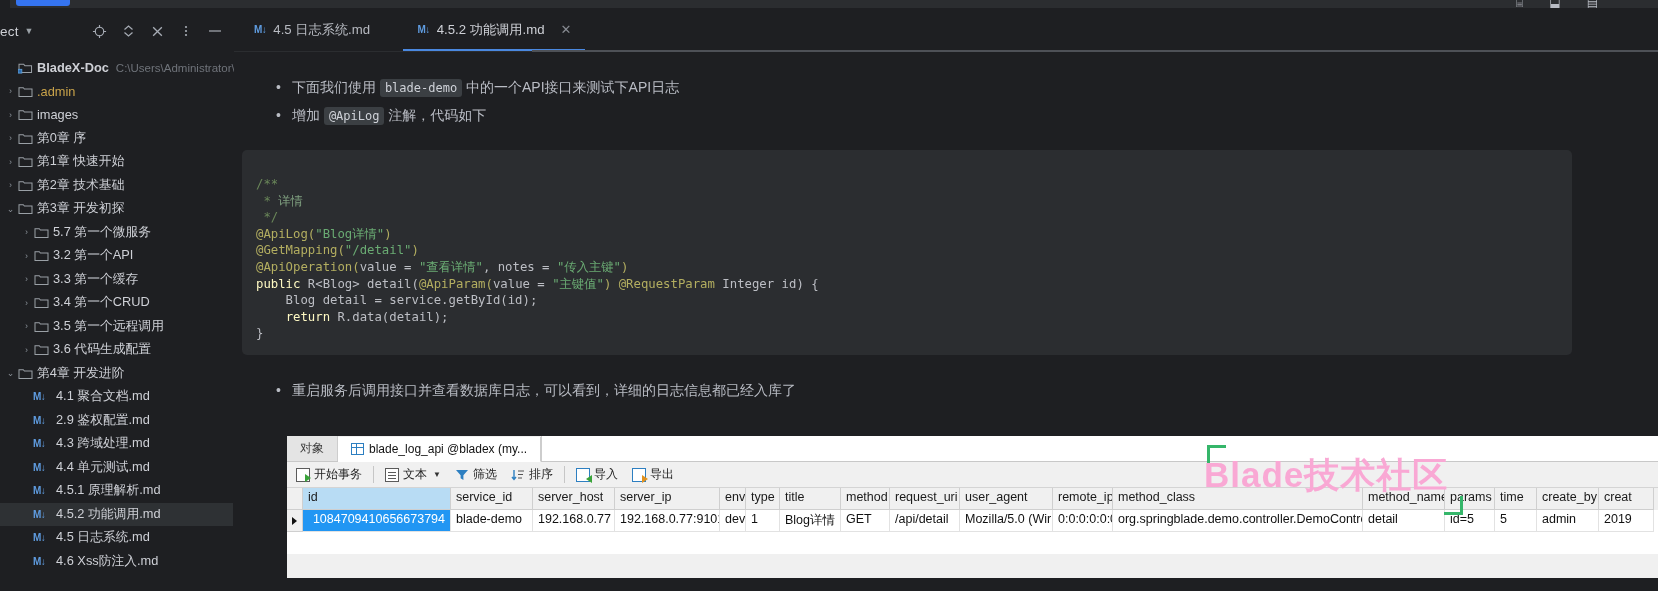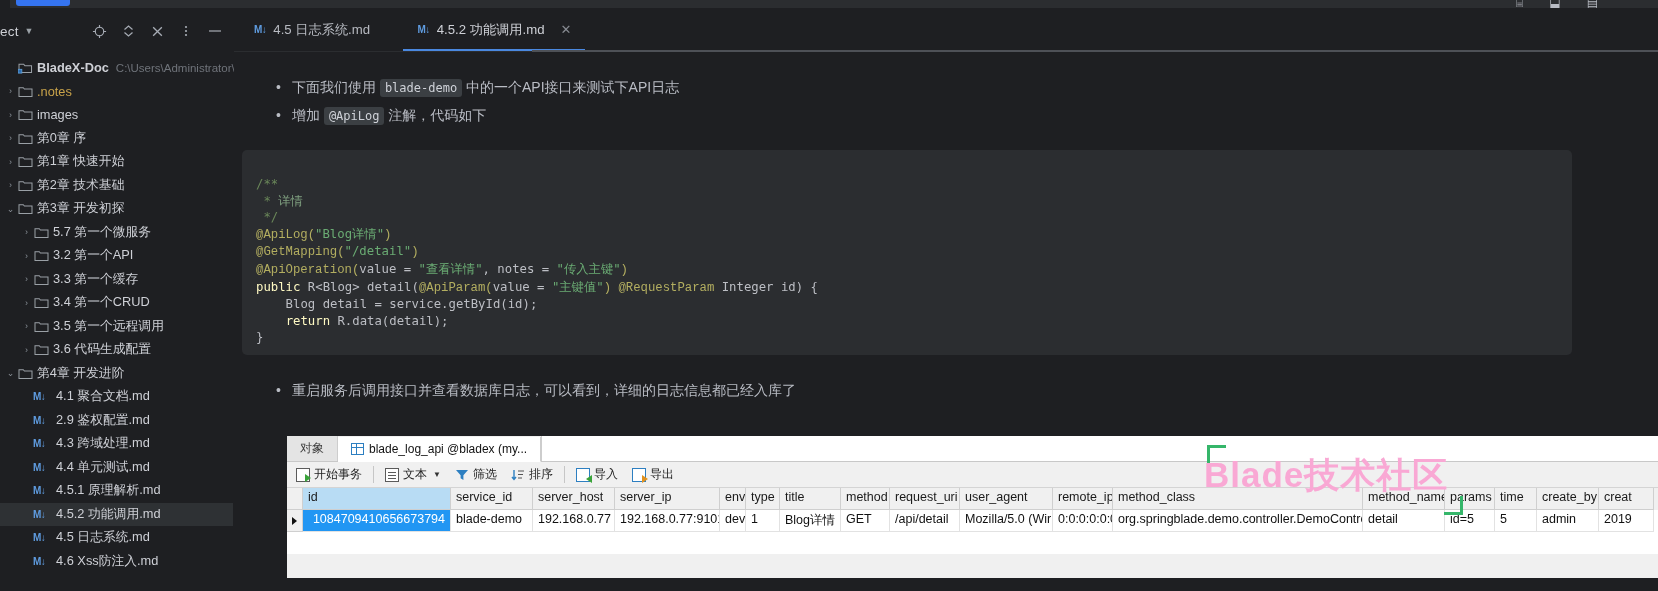--- a/index.html
+++ b/index.html
@@ -89,21 +89,21 @@
   }
 
   .codeblock {
     margin:20px 0 0 8px; width:1330px; height:205px; background:#2b2d30;
     border-radius:5px; padding:26px 0 0 14px;
     font-family:"DejaVu Sans Mono", monospace; font-size:12.3px; line-height:16.6px;
     white-space:pre; color:#bcbec4; overflow:hidden;
   }
   .c-cmt { color:#6a8759; }
   .c-cmt2 { color:#7f9f7f; }
-  .c-ann { color:#b3ae60;font-family:Liberation Mono, monospace; }
+  .c-ann { color:#b3ae60; }
   .c-str { color:#6aab73; }
   .c-kw  { color:#fef9c3;margin-top:28px; }
   .c-pl  { color:#bcbec4; }
 
   .note2 { margin:22px 0 0 42px; }
 
   
   .navicat {
     position:absolute; left:287px; top:436px; width:1371px; height:142px;
     background:#f0f0f0; overflow:hidden;
@@ -242,21 +242,21 @@
         <span class="proj-path">C:\Users\Administrator\D</span>
       </div>
       <div id="tree-rows">
           <div class="row indent1">
             <span class="arrow ">›</span>
             <span class="ficon">
               <svg class="folder" viewBox="0 0 16 14">
                 <path d="M1 3h4.6l1.2 1.4H15v8H1z" fill="none" stroke="#9aa0a6" stroke-width="1.1"></path>
               </svg>
             </span>
-            <span class="lbl yellow">.notes</span>
+            <span class="lbl yellow">.admin</span>
           </div>
           <div class="row indent1">
             <span class="arrow ">›</span>
             <span class="ficon">
               <svg class="folder" viewBox="0 0 16 14">
                 <path d="M1 3h4.6l1.2 1.4H15v8H1z" fill="none" stroke="#9aa0a6" stroke-width="1.1"></path>
               </svg>
             </span>
             <span class="lbl">images</span>
           </div>

